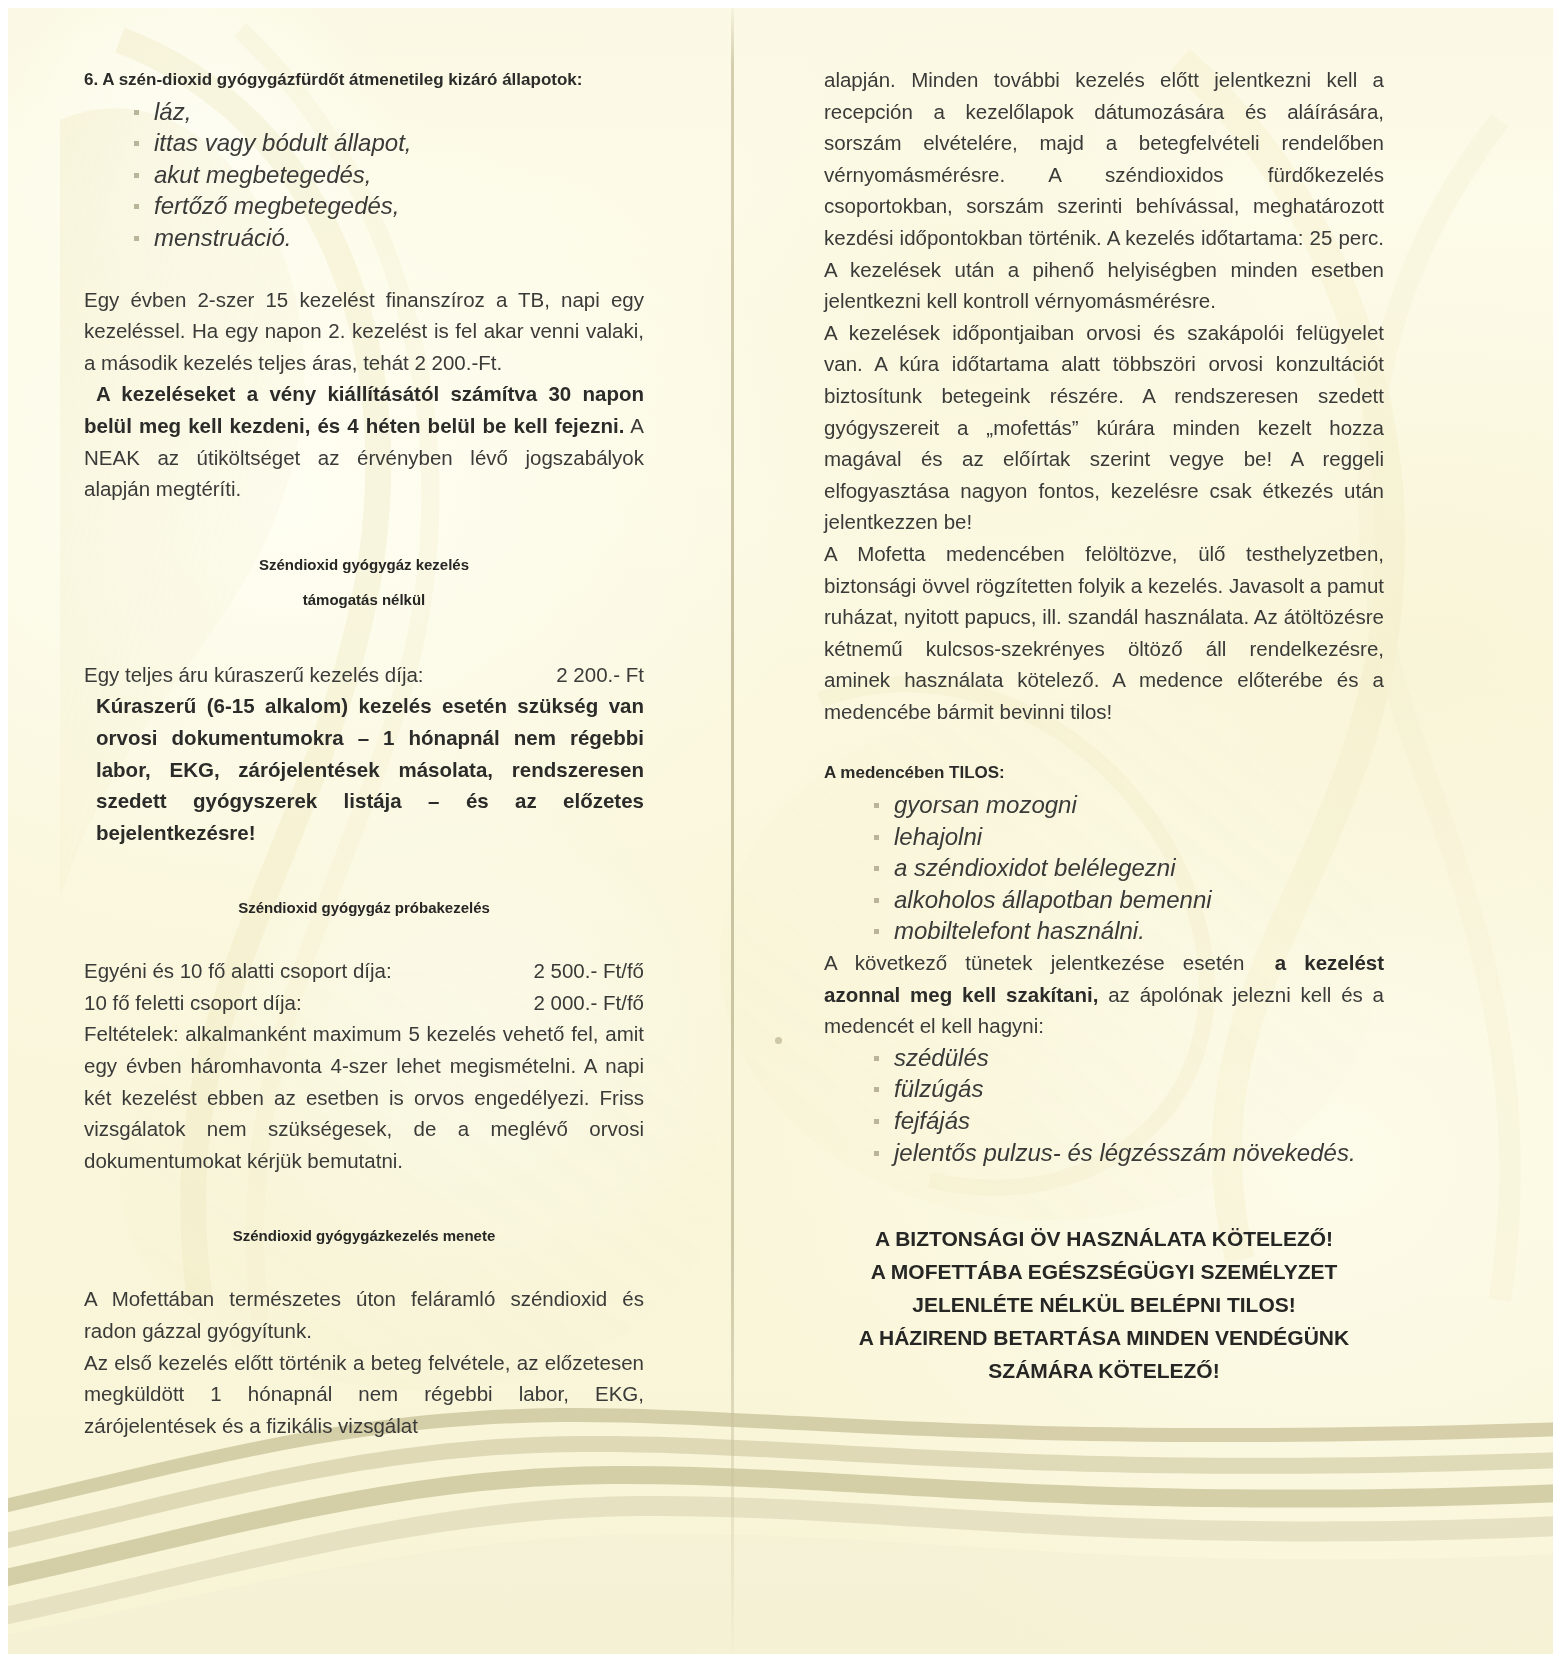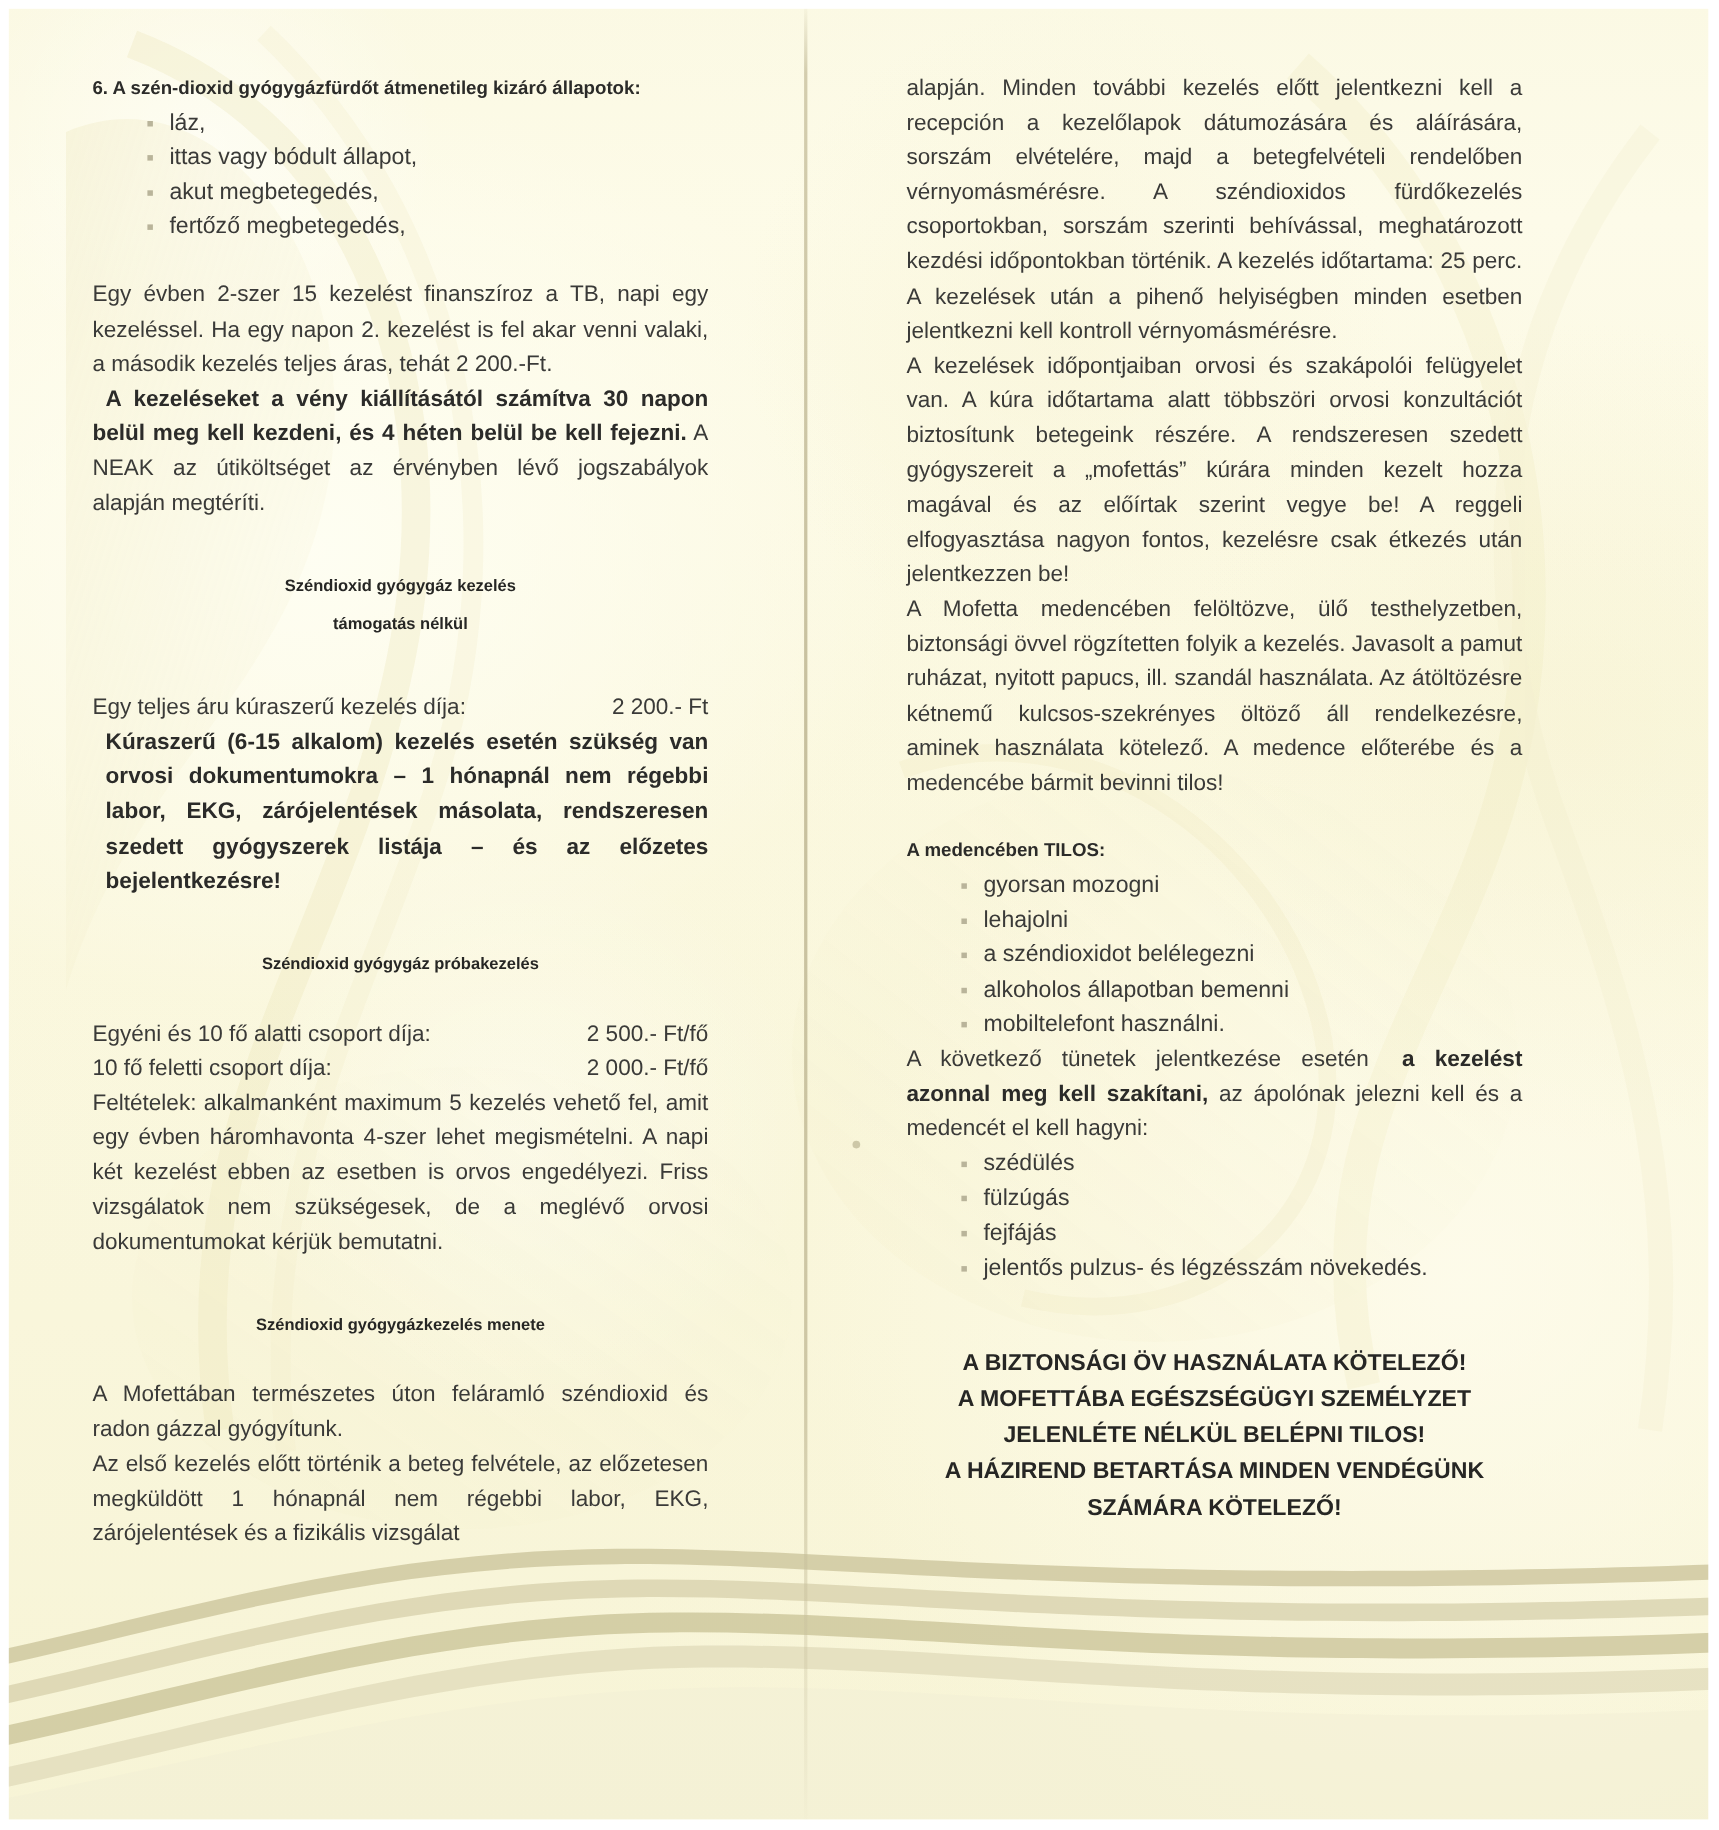--- a/index.html
+++ b/index.html
@@ -118,25 +118,26 @@
     text-align: center;
   }
 
   ul.bullets {
     list-style: none;
     margin: 0;
     padding: 0 0 0 48px;
   }
   ul.bullets li {
     position: relative;
-    font-size: 21px;
+    font-size: 24px;
     line-height: 31.6px;
     color: #3a3a38;
     text-align: left;
     padding-left: 22px;
+    font-style: italic;
   }
   ul.bullets li::before {
     content: "";
     position: absolute;
     left: 2px;
     top: 14px;
     width: 5px;
     height: 5px;
     background: #b9b49a;
   }
@@ -217,20 +218,21 @@
 
   <div class="col col-left">
 
     <p class="heading-bold">6. A szén-dioxid gyógygázfürdőt átmenetileg kizáró állapotok:</p>
 
     <ul class="bullets">
       <li>láz,</li>
       <li>ittas vagy bódult állapot,</li>
       <li>akut megbetegedés,</li>
       <li>fertőző megbetegedés,</li>
+      <li>menstruáció.</li>
     </ul>
 
     <div class="gap-md"></div>
 
     <p class="para">Egy évben 2-szer 15 kezelést finanszíroz a TB, napi egy kezeléssel. Ha egy napon 2. kezelést is fel akar venni valaki, a második kezelés teljes áras, tehát 2 200.-Ft.</p>
 
     <p class="para"><span class="bold">A kezeléseket a vény kiállításától számítva 30 napon belül meg kell kezdeni, és 4 héten belül be kell fejezni.</span><span> A NEAK az útiköltséget az érvényben lévő jogszabályok alapján megtéríti.</span></p>
 
     <div class="gap-lg"></div>
 

